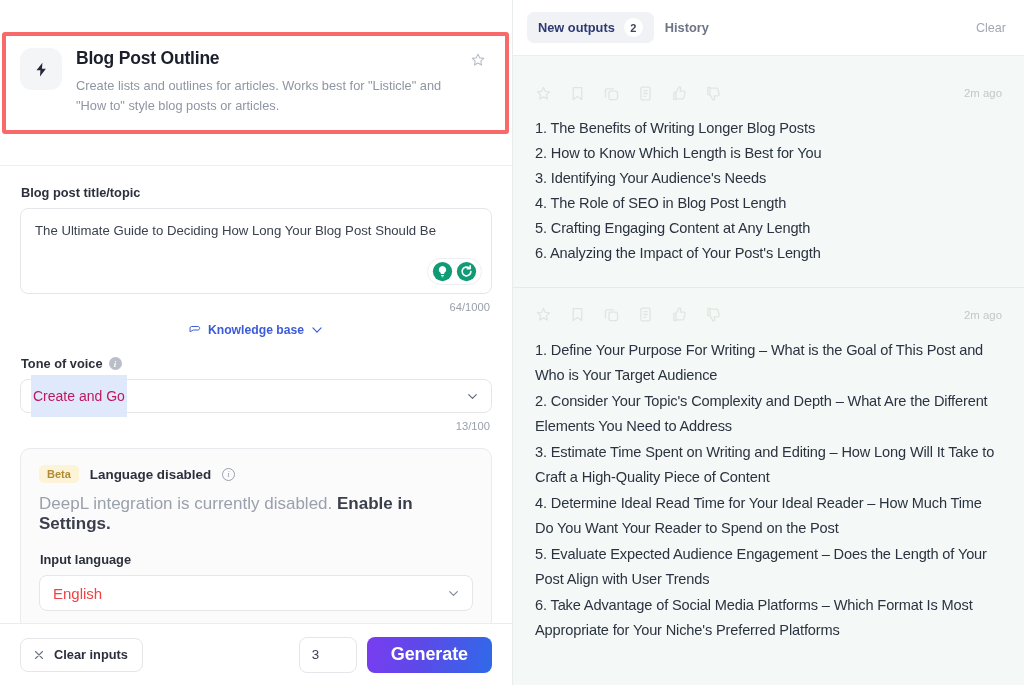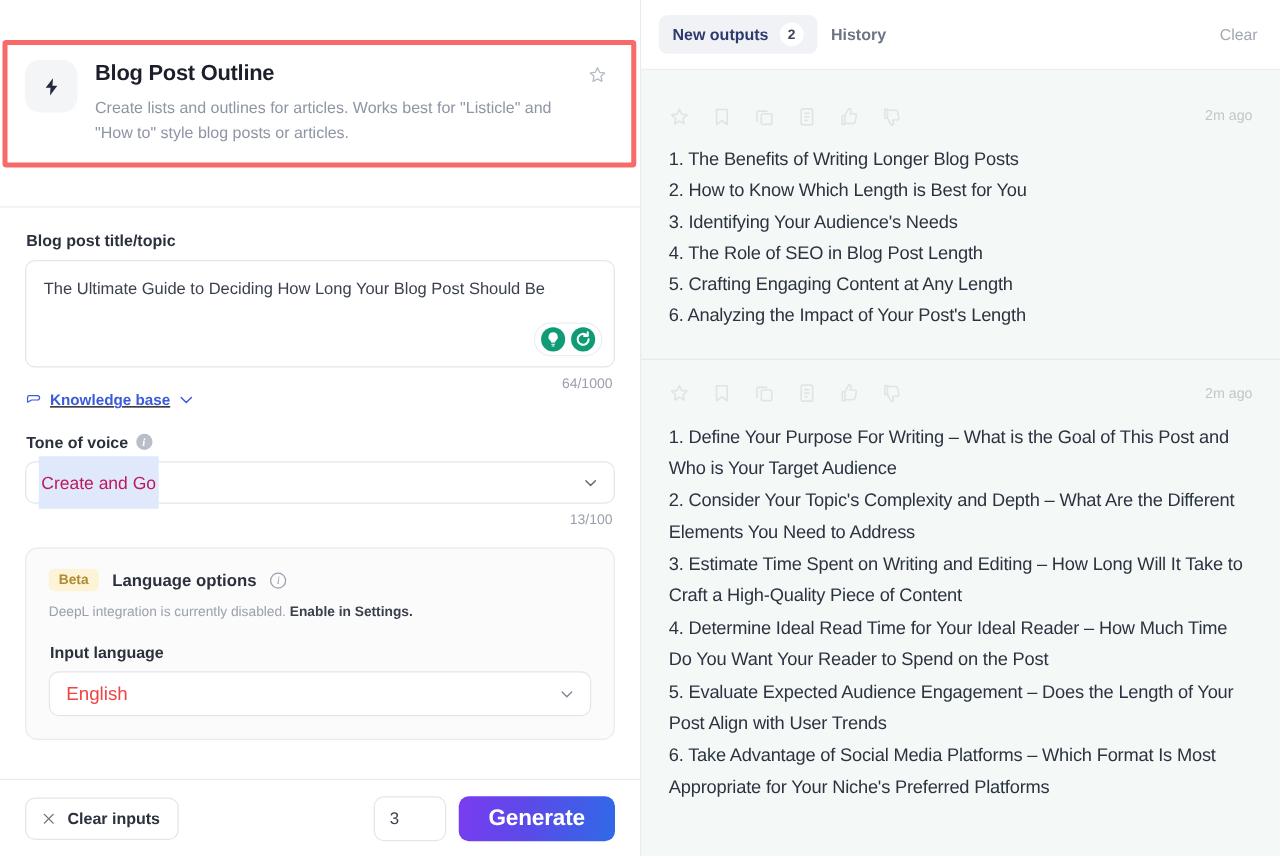--- a/index.html
+++ b/index.html
@@ -103,22 +103,22 @@
     display: flex; align-items: center; gap: 3px;
     background: #fff; border: 1px solid #edeef1;
     border-radius: 20px; padding: 2px 4px;
   }
   .circ-ico { width: 21px; height: 21px; display:block; }
   .counter {
     text-align: right; font-size: 11.2px; color: #9aa0ac;
     margin-top: 7px; padding-right: 2px;
   }
   .kb-row {
-    display: flex; justify-content: flex-start; align-items: center;
-    gap: 6px;  text-decoration: underline;
+    display: flex; justify-content: center; align-items: center;
+    gap: 6px; margin-top: 10px;
   }
   .kb-link {
     display: flex; align-items: center; gap: 6px;
     font-size: 12.2px; font-weight: bold; color: #3b5bdb;
   }
   .kb-link svg { width: 14px; height: 14px; }
   .chev { width: 13px; height: 13px; }
 
   .select-box {
     border: 1px solid #e4e6ea; border-radius: 8px;
@@ -150,21 +150,21 @@
   }
   .lang-title { font-size: 13.4px; font-weight: bold; color: #2b303c; }
   .info-ico-o {
     width: 13px; height: 13px; border-radius: 50%;
     border: 1px solid #9aa0ac; color: #9aa0ac;
     font-size: 9px; display: inline-flex;
     align-items: center; justify-content: center;
     font-family: "Liberation Serif", serif; font-style: italic;
   }
   .lang-note {
-    margin-top: 11px; font-size: 11px; color: #9aa0ac;
+    margin-top: 11px; font-size: 17px; color: #9aa0ac;
   }
   .lang-note b { color: #3a3f4b; }
   .lang-sub-label {
     font-size: 12.8px; font-weight: bold; color: #2b303c;
     margin: 18px 0 8px 1px;
   }
   .lang-select {
     border: 1px solid #e4e6ea; border-radius: 8px;
     height: 36px; background: #fff;
     display: flex; align-items: center; justify-content: space-between;
@@ -337,21 +337,21 @@
           </div>
           <svg class="chev select-chev" viewBox="0 0 24 24" fill="none" stroke="#5b6474" stroke-width="2" stroke-linecap="round" stroke-linejoin="round">
             <path d="M5 8.5l7 7 7-7"></path>
           </svg>
         </div>
         <div class="counter">13/100</div>
 
         <div class="lang-card">
           <div class="lang-head">
             <span class="beta-badge">Beta</span>
-            <span class="lang-title">Language options</span>
+            <span class="lang-title">Language disabled</span>
             <span class="info-ico-o">i</span>
           </div>
           <div class="lang-note">
             <span>DeepL integration is currently disabled. </span><b>Enable in Settings.</b>
           </div>
           <div class="lang-sub-label">Input language</div>
           <div class="lang-select">
             <span class="ph">English</span>
             <svg class="chev" viewBox="0 0 24 24" fill="none" stroke="#7c8494" stroke-width="2" stroke-linecap="round" stroke-linejoin="round">
               <path d="M5 8.5l7 7 7-7"></path>

